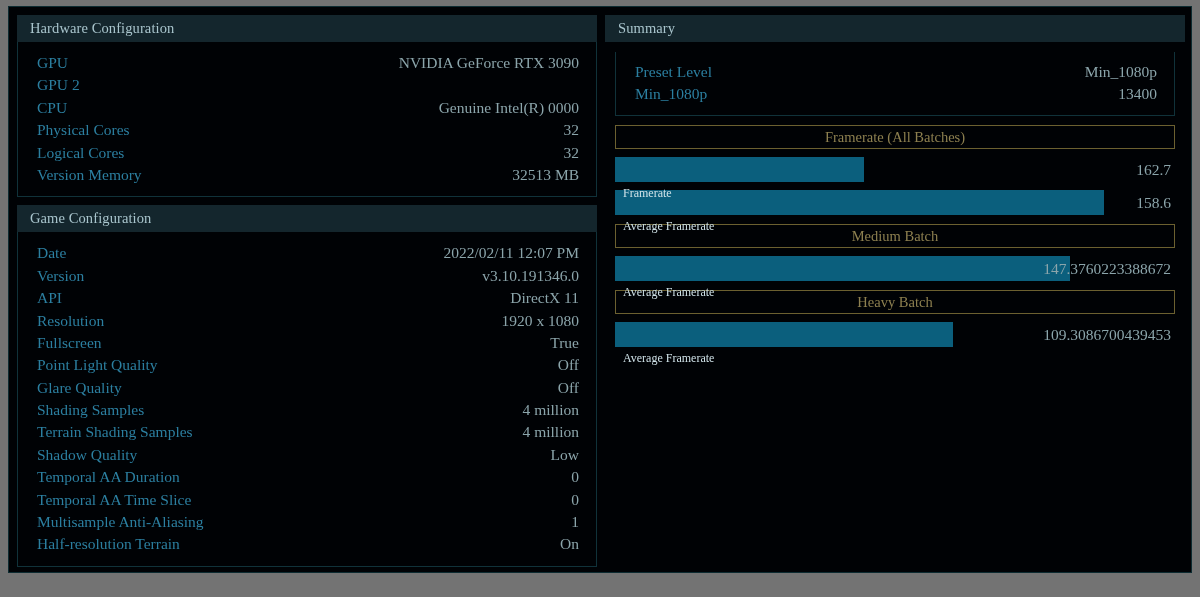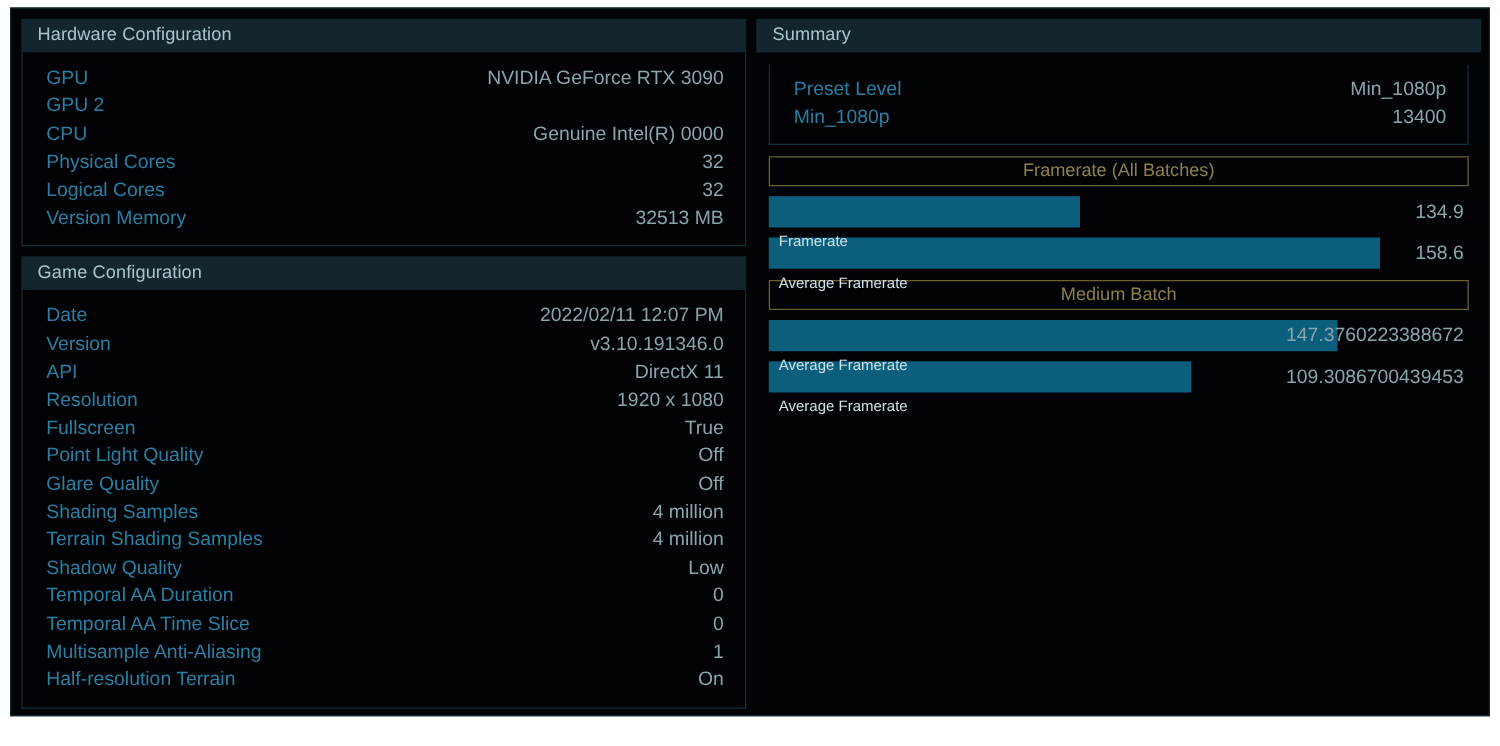--- a/index.html
+++ b/index.html
@@ -13,22 +13,23 @@
     overflow: hidden;
     font-family: "Liberation Sans", sans-serif;
     -webkit-font-smoothing: antialiased;
   }
 
   
   #app {
     position: relative;
     width: 1200px;
     height: 597px;
-    background: #ffffff;
-    box-sizing: border-box;
+    background: #737373;
+    box-sizing: border-box;
+    font-family: Liberation Serif, serif;
   }
   #stage {
     position: absolute;
     left: 8px;
     top: 6px;
     width: 1184px;
     height: 567px;
     background: #000205;
     border: 1px solid #0d2b31;
     box-sizing: border-box;
@@ -264,33 +265,34 @@
               <div class="kv-row">
                 <span class="kv-label">Min_1080p</span>
                 <span class="kv-value">13400</span>
               </div>
             </div>
           <div id="summary-sections">
               <div class="batch-box">Framerate (All Batches)</div>
               <div class="metric-row">
                 <div class="metric-bar" style="width: 44.4%;"></div>
                 <div class="metric-label">Framerate</div>
-                <div class="metric-value">134.9</div>
+                <div class="metric-value">162.7</div>
               </div>
               <div class="metric-row">
                 <div class="metric-bar" style="width: 87.3%;"></div>
                 <div class="metric-label">Average Framerate</div>
                 <div class="metric-value">158.6</div>
               </div>
               <div class="batch-box">Medium Batch</div>
               <div class="metric-row">
                 <div class="metric-bar" style="width: 81.2%;"></div>
                 <div class="metric-label">Average Framerate</div>
                 <div class="metric-value">147.3760223388672</div>
               </div>
+              <div class="batch-box">Heavy Batch</div>
               <div class="metric-row">
                 <div class="metric-bar" style="width: 60.4%;"></div>
                 <div class="metric-label">Average Framerate</div>
                 <div class="metric-value">109.3086700439453</div>
               </div>
             </div>
         </div>
       </div>
 
     </div>

